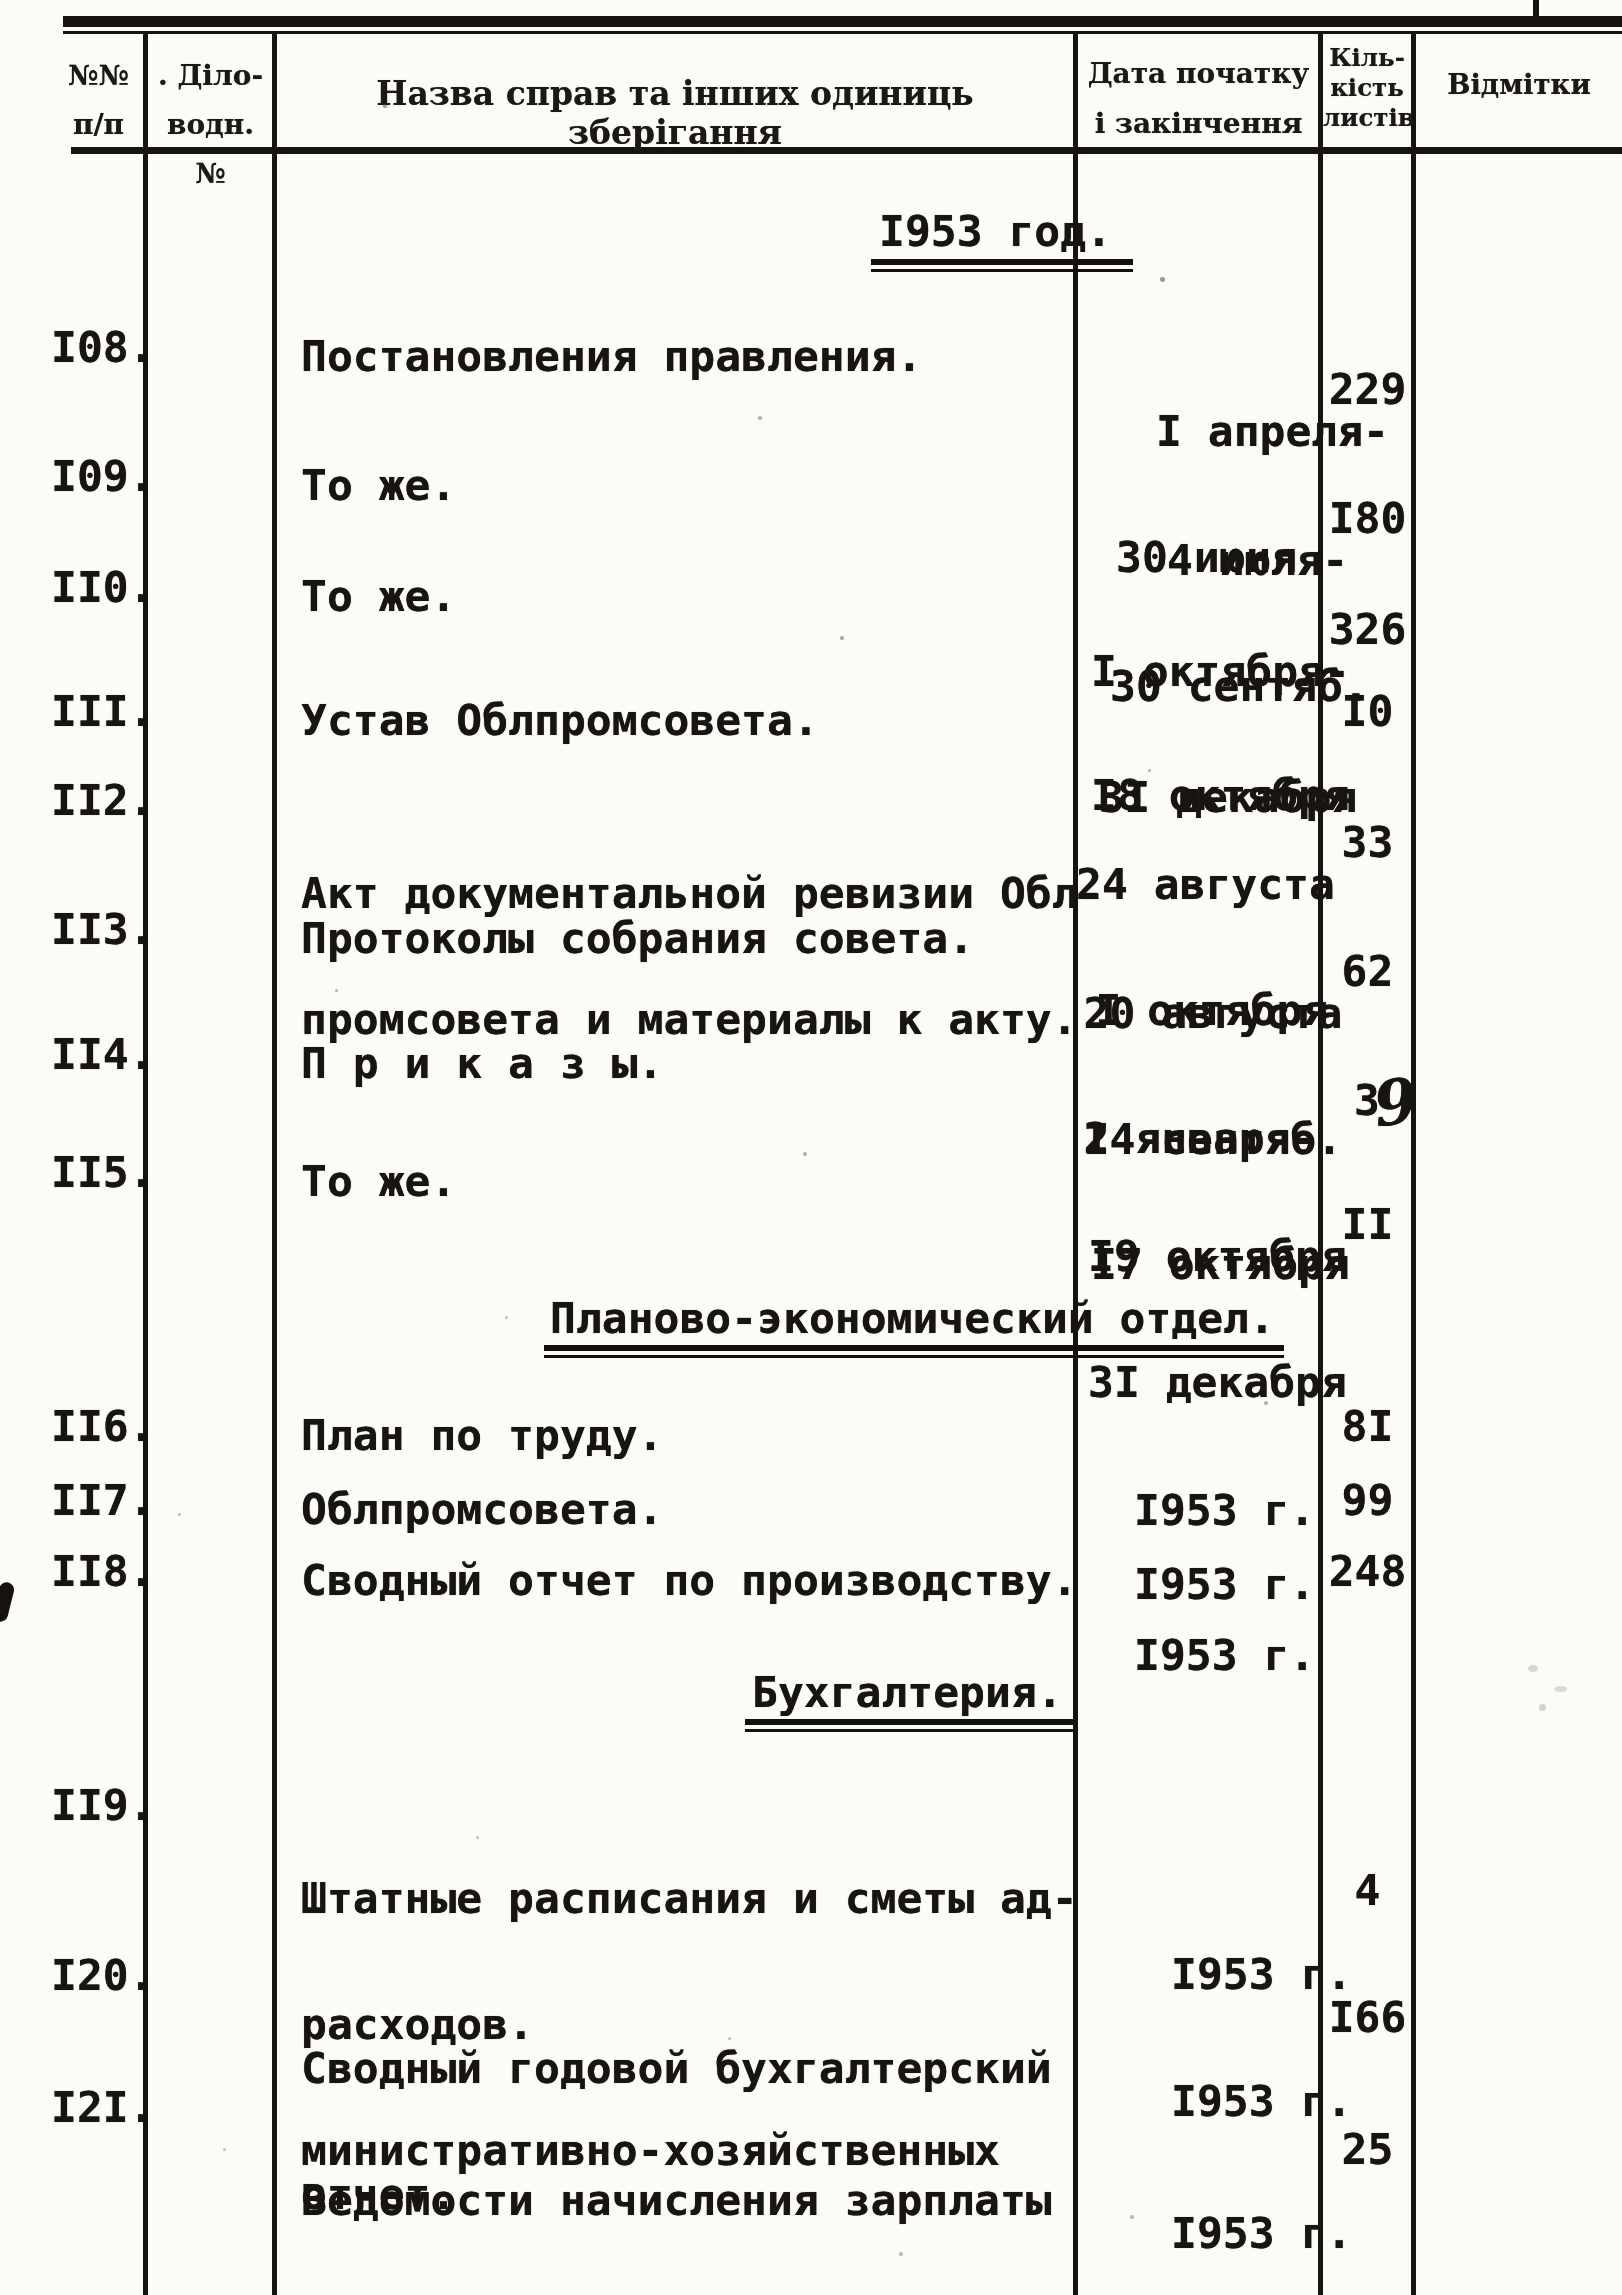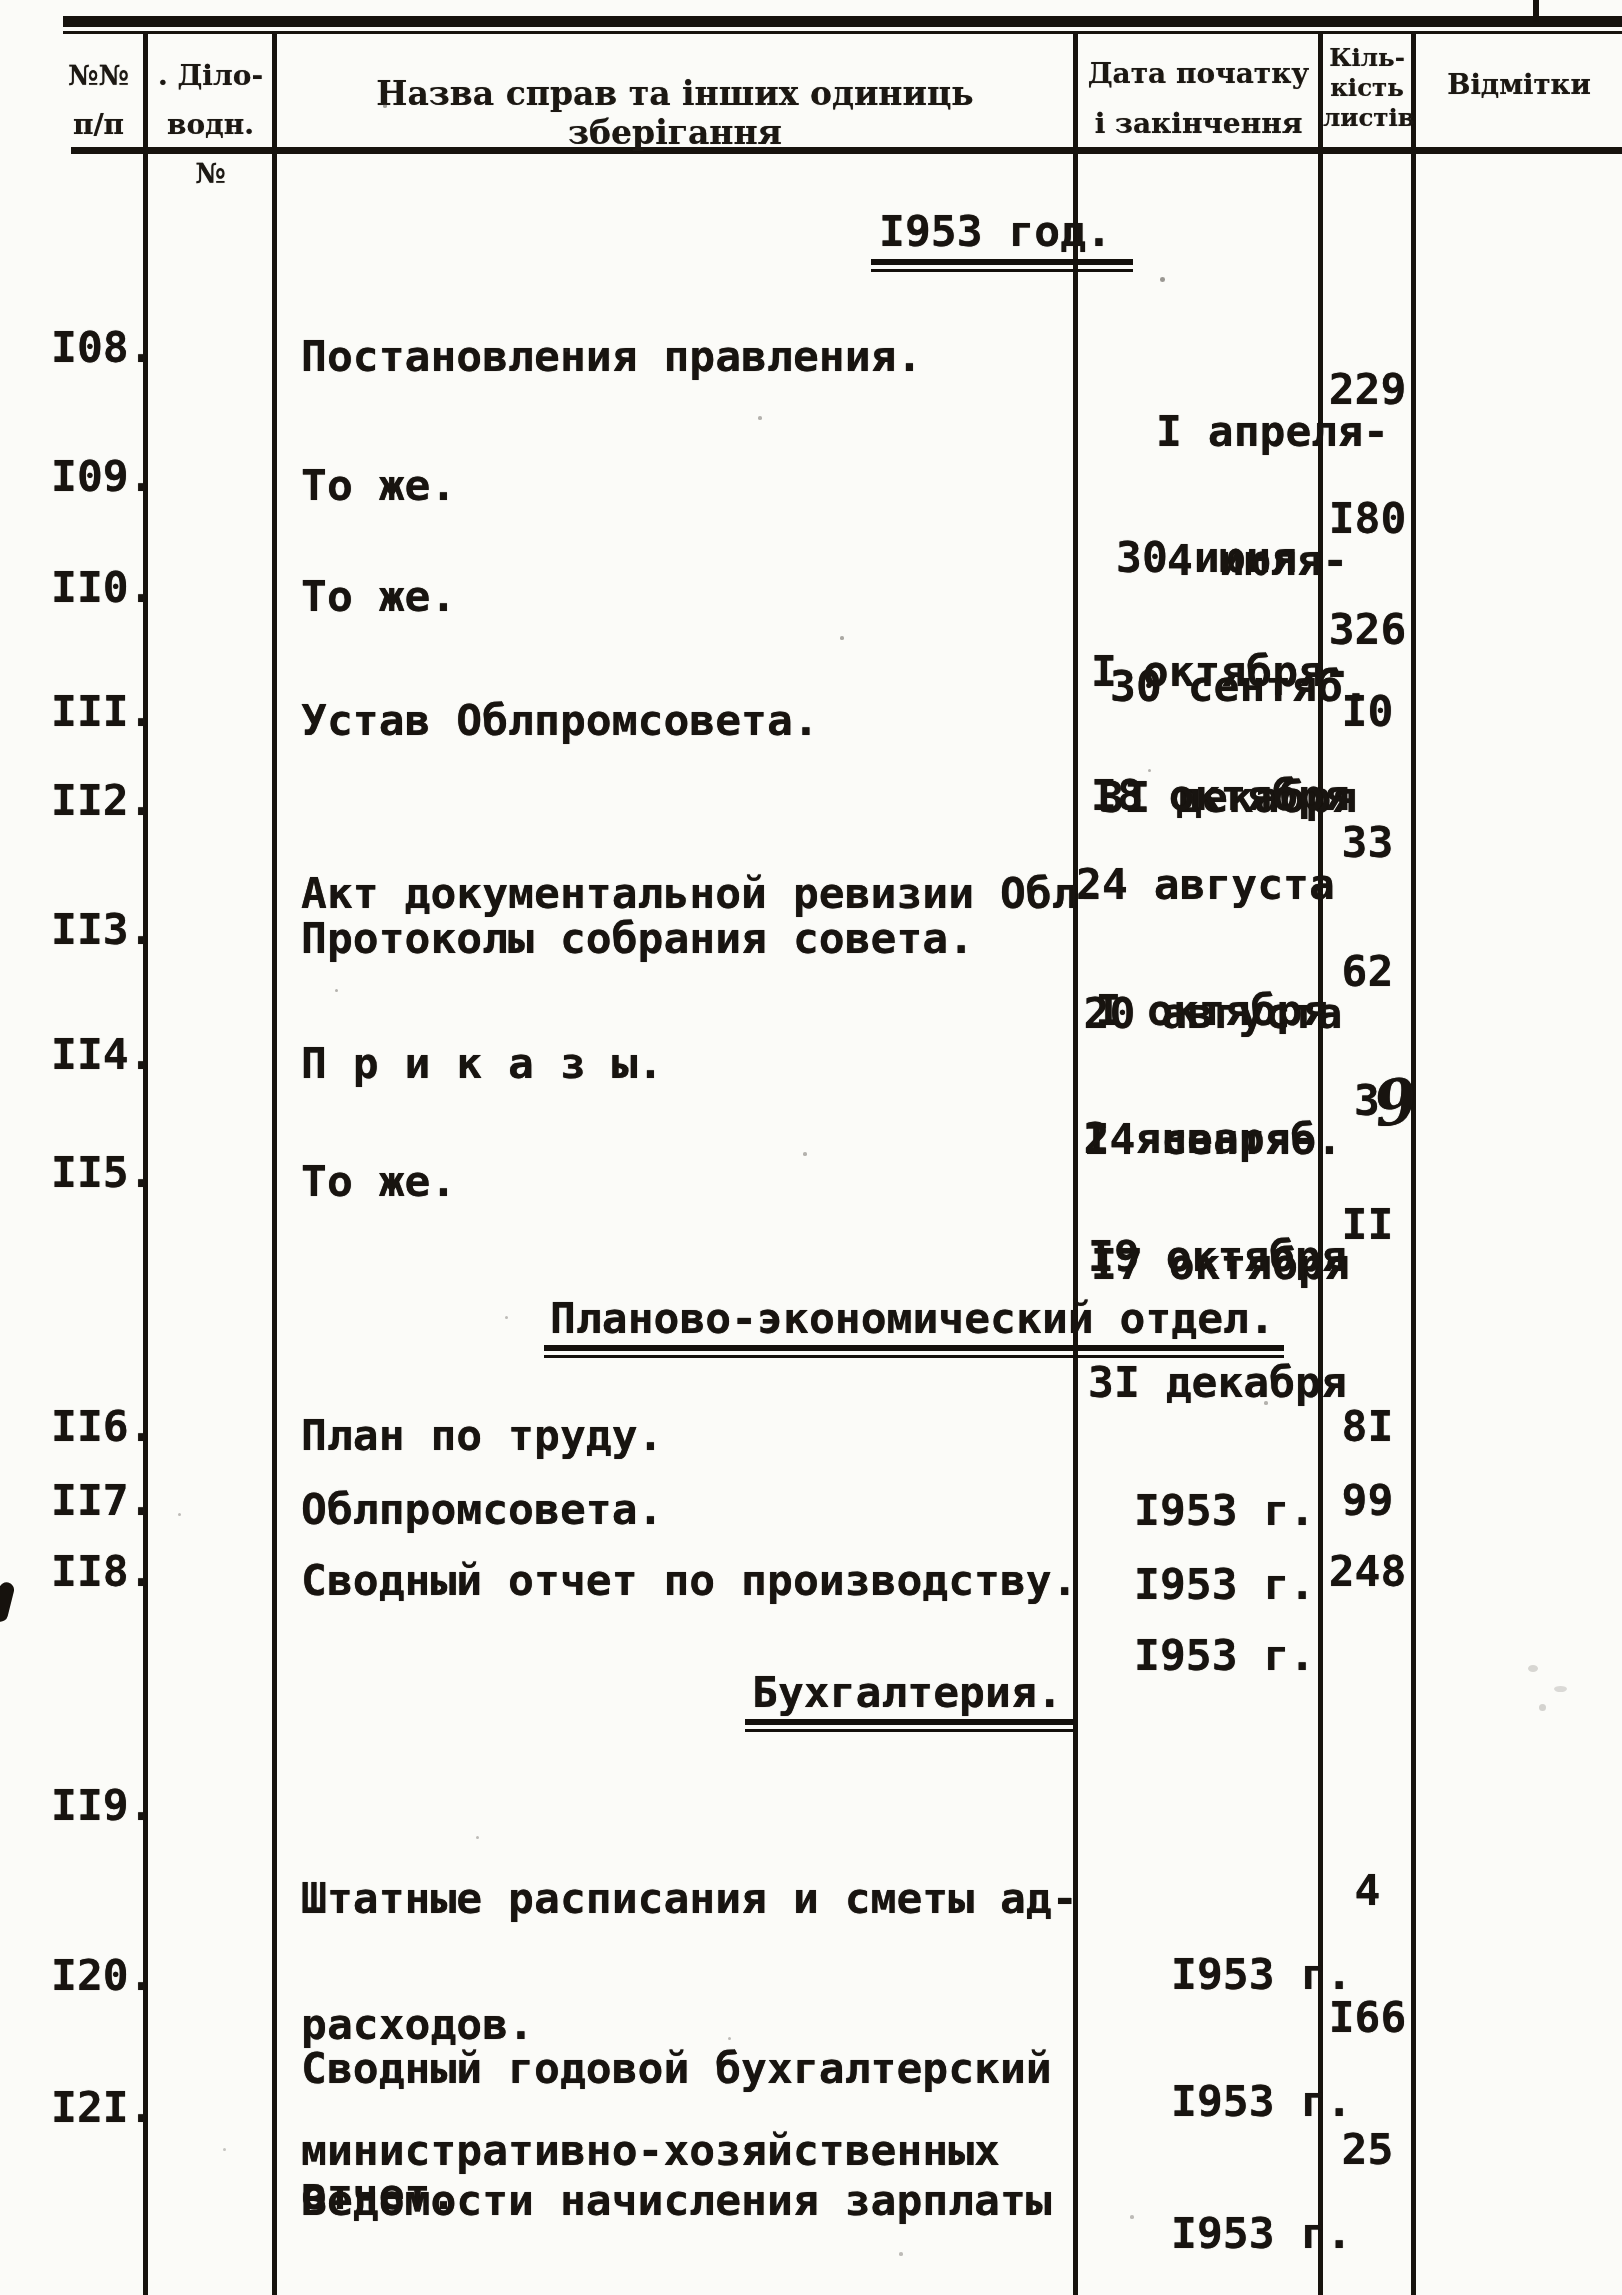--- a/index.html
+++ b/index.html
@@ -129,20 +129,21 @@
     <div class="t dates">
       <div class="tline" style="margin-left:9px;">I8 октября</div>
     </div>
     <div class="t count" style="top:0;">I0</div>
   </div>
 
   <div class="row" style="top:779px;">
     <div class="t num">II2.</div>
     <div class="t name">
       <div class="tline">Акт документальной ревизии Обл-</div>
+      <div class="tline">промсовета и материалы к акту.</div>
     </div>
     <div class="t dates">
       <div class="tline" style="margin-left:-6px;">24 августа</div>
       <div class="tline" style="margin-left:13.4px;">I октября</div>
     </div>
     <div class="t count" style="top:42px;">33</div>
   </div>
 
   <div class="row" style="top:908px;">
     <div class="t num">II3.</div>

